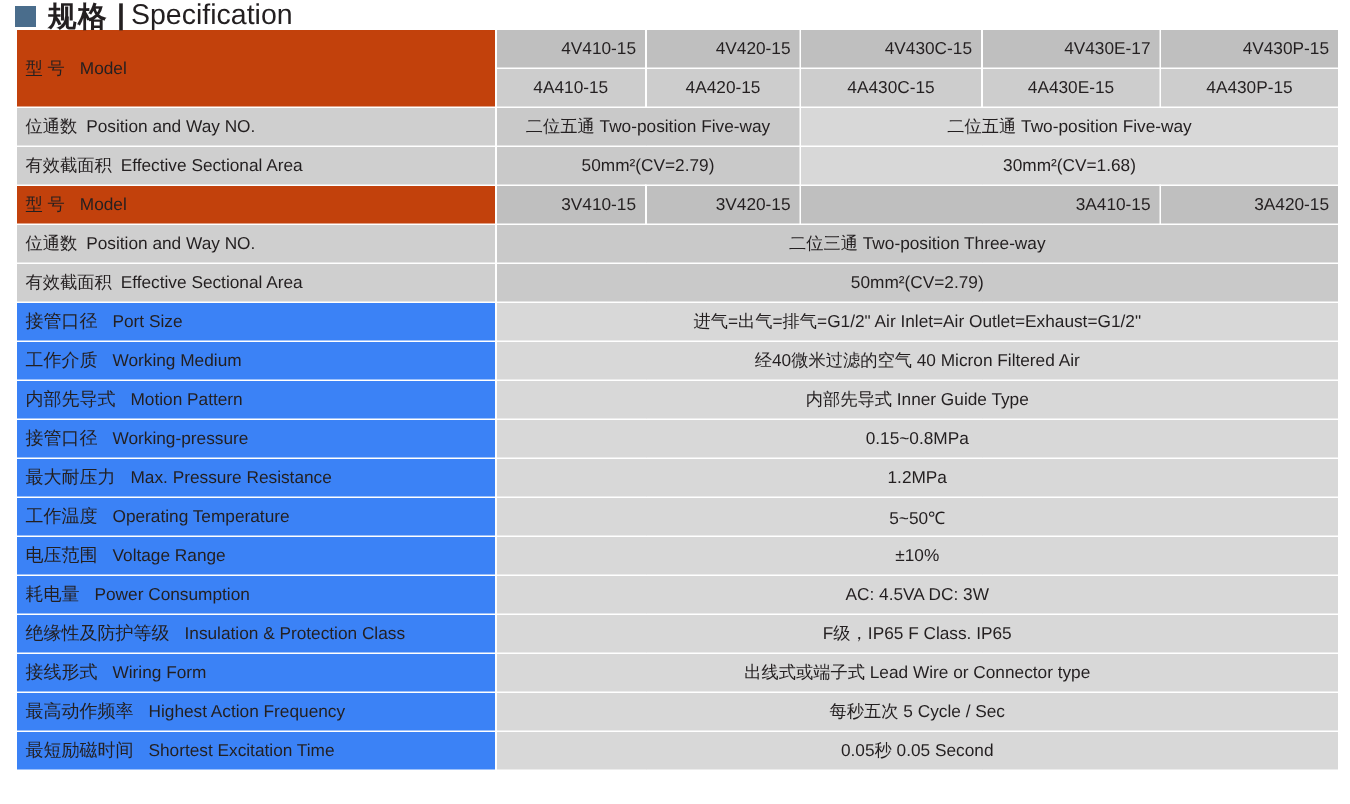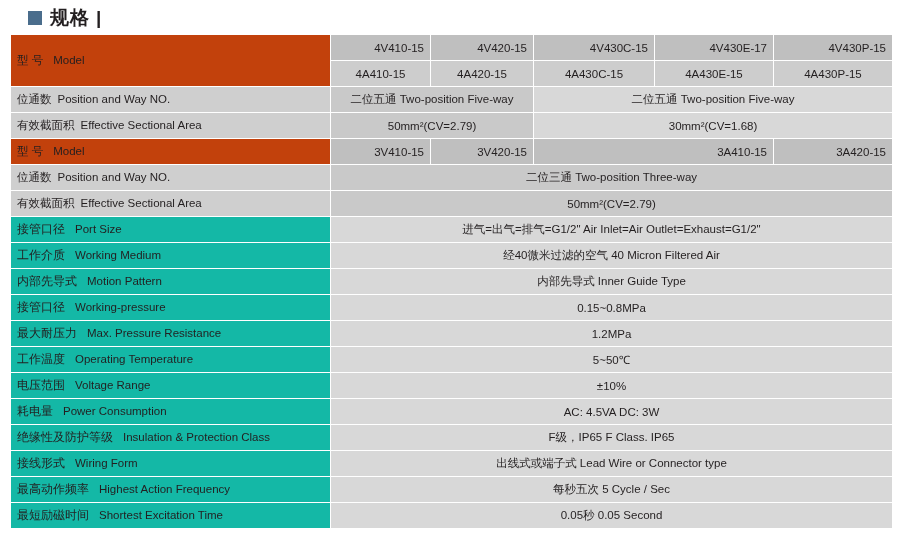--- a/index.html
+++ b/index.html
@@ -16,22 +16,22 @@
   }
   .page {
     position: relative;
     width: 900px;
     height: 536px;
   }
   
   .title-bar {
     display: flex;
     align-items: center;
-    padding: 8px 0 6px 28px;
-    height: 34px;
+    padding: 8px 0 6px 10px;
+    height: 19px;
     box-sizing: border-box;
   }
   .title-square {
     width: 14px;
     height: 14px;
     background: #4a6d8c;
     margin-right: 8px;
     flex: 0 0 auto;
   }
   .title-cn {
@@ -61,21 +61,21 @@
   }
   table.spec td {
     border: 1px solid #ffffff;
     padding: 0 6px;
     height: 25px;
     vertical-align: middle;
     white-space: nowrap;
     overflow: hidden;
   }
   .lbl {
-    background: #14b8a6;
+    background: #3b82f6;
     text-align: left;
     font-size: 11.5px;
     color: #231f20;
     padding-left: 8px;
     margin-left: 40px;
   }
   .lbl .cn { font-size: 12px; }
   .lbl .en { font-size: 11.5px; margin-left: 4px; }
   .val {
     background: #c9c9c9;
@@ -112,20 +112,21 @@
 </style>
 </head>
 <body>
 
 <div class="page">
 
   <div class="title-bar">
     <span class="title-square"></span>
     <span class="title-cn">规格</span>
     <span class="title-sep">|</span>
+    <span class="title-en">Specification</span>
   </div>
 
   <table class="spec">
     <colgroup>
       <col style="width:320px">
       <col style="width:100px">
       <col style="width:103px">
       <col style="width:121px">
       <col style="width:119px">
       <col style="width:119px">

